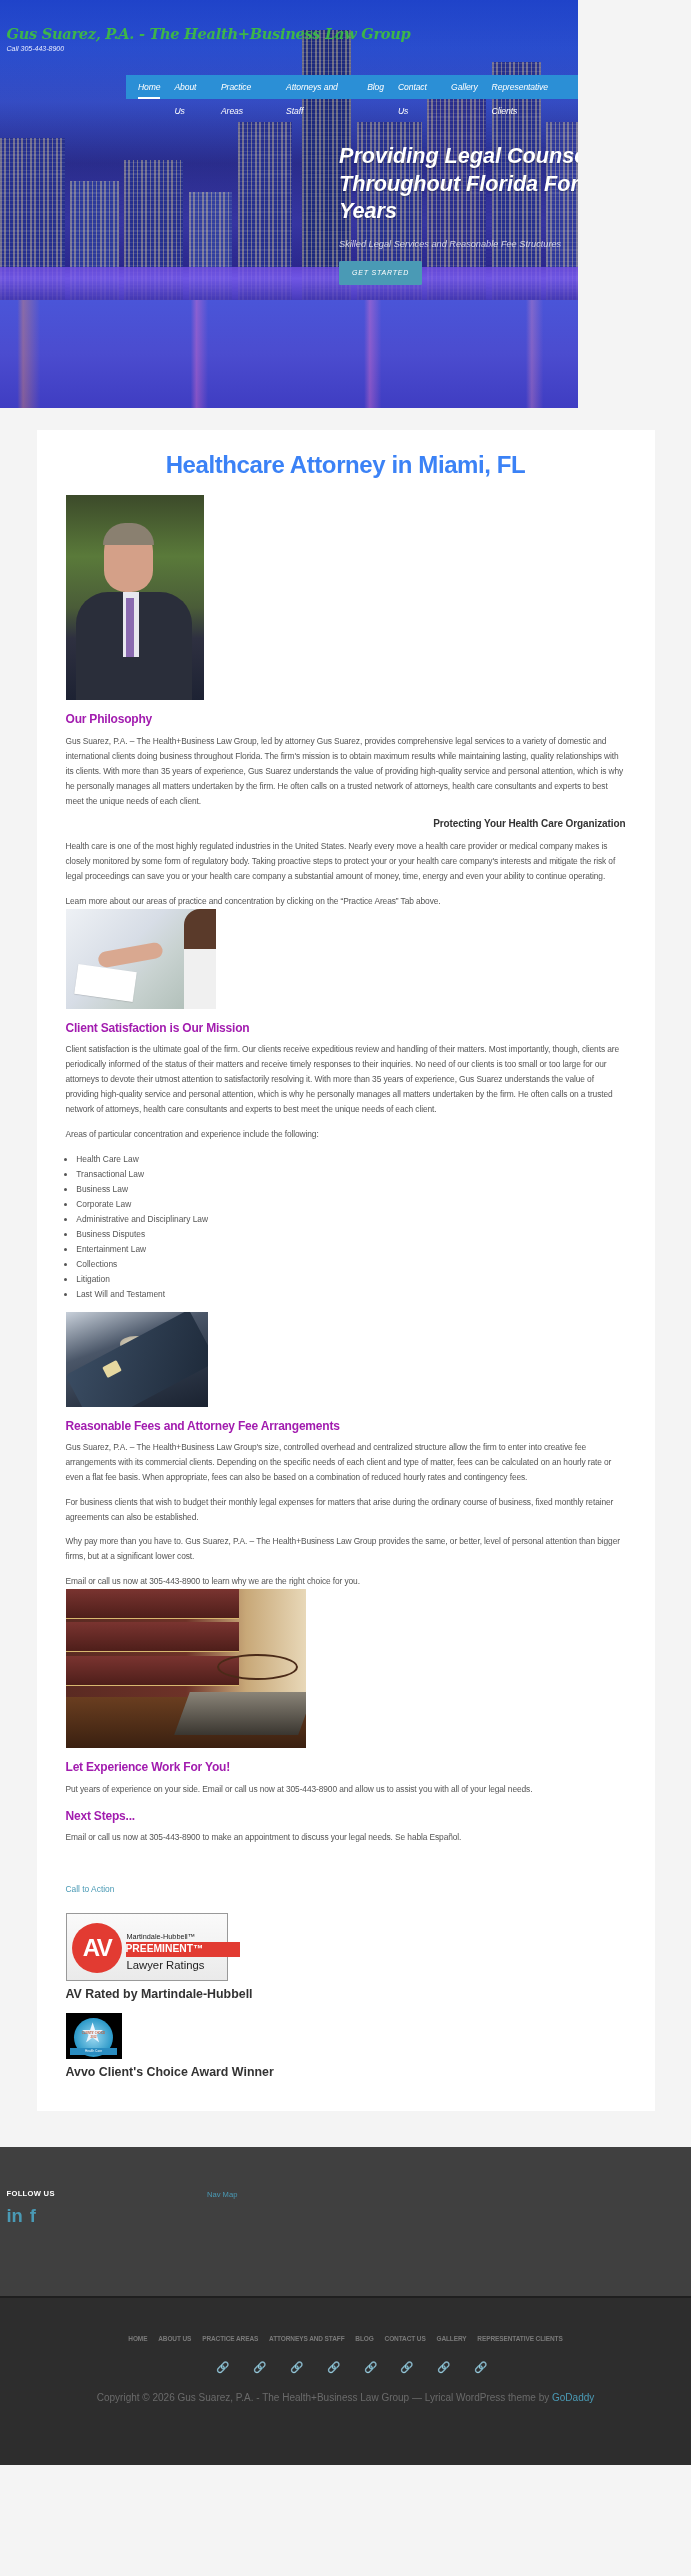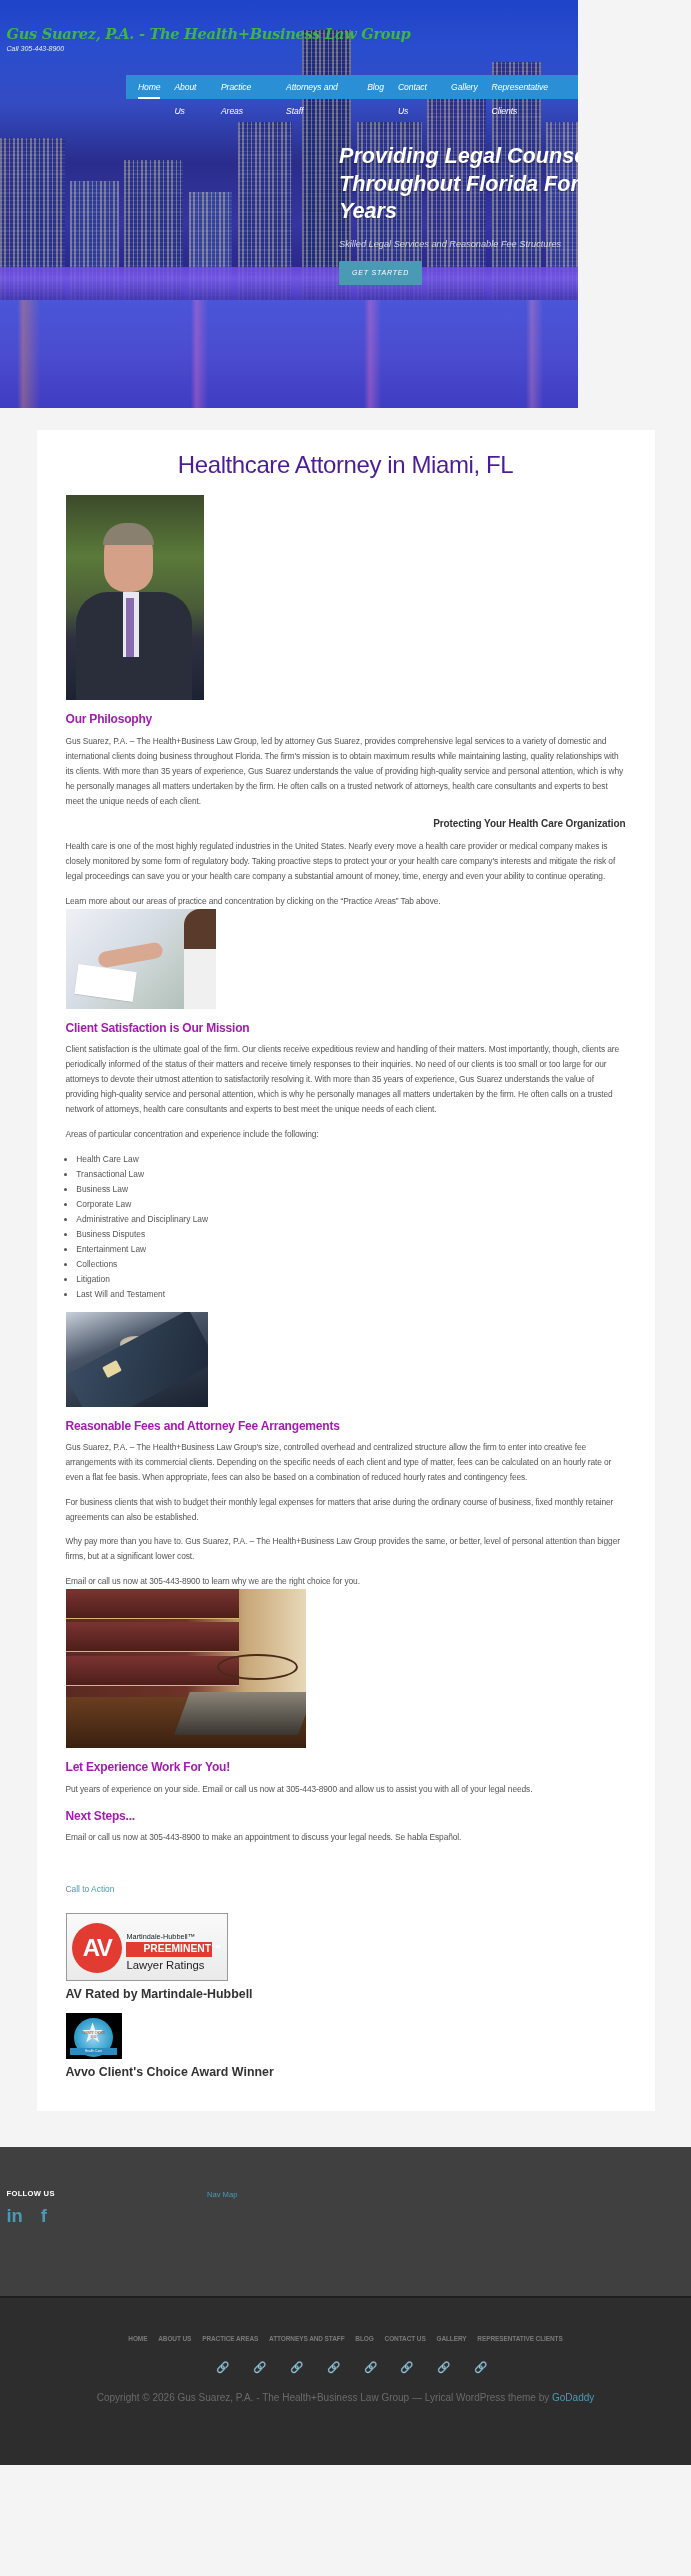--- a/index.html
+++ b/index.html
@@ -37,21 +37,21 @@
   .main-nav { position: absolute; top: 75px; left: 126px; right: 0; height: 24px; background: #2b8fd6; display: flex; align-items: center; padding-left: 4.9px; }
   .nav-item { position: relative; color: #fff; font-size: 8.6px; padding: 0 7px; height: 24px; line-height: 24px; cursor: pointer; letter-spacing: -0.1px; }
   .nav-item.active::after { content: ""; position: absolute; left: 7px; right: 7px; bottom: 0; height: 1.6px; background: #fff; }
   .hero-caption { position: absolute; left: 339px; top: 142px; width: 335px; }
   .hero-title { font-size: 21.6px; font-weight: bold; color: #fff; line-height: 27.5px; text-shadow: 0 0.5px 1.6px rgba(0,0,0,0.3); }
   .hero-sub { margin-top: 14px; font-size: 9.2px; color: rgba(255,255,255,0.75); }
   .hero-btn { display: inline-block; margin-top: 12px; background: #4a9ab5; color: #fff; font-size: 7px; letter-spacing: 0.8px; padding: 0 13px; height: 24px; line-height: 24px; border-radius: 1.6px; cursor: pointer; }
 
   
   .content-wrap { position: relative; margin: 21.6px auto 0; width: 618px; background: #fff; padding: 21.6px 29px 32px; }
-  .page-title { text-align: center; font-size: 24px; font-weight: normal; color: #4c1d95; letter-spacing: -0.4px; margin-bottom: 16px; }
+  .page-title { text-align: center; font-size: 24px; font-weight: bold; color: #3b82f6; letter-spacing: -0.4px; margin-bottom: 16px; }
   .img { display: block; position: relative; overflow: hidden; }
   .img-portrait { width: 138px; height: 205px; background: linear-gradient(180deg, #3c4a2a 0%, #5a7a3a 30%, #4a5c38 55%, #2e3040 70%, #1d2233 100%); }
   .img-portrait .face { position: absolute; left: 38px; top: 32px; width: 49px; height: 65px; border-radius: 24px 24px 21.6px 21.6px; background: #d4a088; }
   .img-portrait .hair { position: absolute; left: 37px; top: 28px; width: 51px; height: 21.6px; border-radius: 24px 24px 0 0; background: #8a8070; }
   .img-portrait .suit { position: absolute; left: 10.8px; top: 97px; width: 116px; height: 108px; border-radius: 32px 32px 0 0; background: #2a2e3a; }
   .img-portrait .shirt { position: absolute; left: 57px; top: 97px; width: 16px; height: 65px; background: #e8e8ef; }
   .img-portrait .tie { position: absolute; left: 60px; top: 103px; width: 8.6px; height: 59px; background: #8a6ab0; }
 
   h3.sec { font-size: 12px; font-weight: bold; color: #a21caf; margin: 12px 0 7.6px; letter-spacing: -0.2px; }
   h4.sub { font-size: 10px; font-weight: bold; color: #333; margin: 3.2px 0 9.7px; letter-spacing: -0.1px; text-align: right; }
@@ -74,35 +74,35 @@
   .img-books .book.b1 { top: 0; } .img-books .book.b2 { top: 33px; } .img-books .book.b3 { top: 67px; }
   .img-books .desk { position: absolute; left: 0; right: 0; bottom: 0; height: 51px; background: linear-gradient(180deg, #6a3e20, #3a2010); }
   .img-books .notebook { position: absolute; right: 0; bottom: 13.5px; width: 124px; height: 43px; background: linear-gradient(180deg, #8a8478, #3a3630); transform: skewX(-20deg); }
   .img-books .glasses { position: absolute; left: 151px; top: 65px; width: 81px; height: 26px; border: 2.7px solid #4a2a18; border-radius: 50%; }
 
   .cta-link { display: inline-block; color: #4a9ab5; font-size: 8.4px; margin: 29px 0 19.4px; cursor: pointer; }
 
   .badge-av { width: 162px; height: 68px; border: 0.5px solid #999; background: linear-gradient(180deg, #fafafa, #eaeaea); position: relative; }
   .badge-av .circle { position: absolute; left: 5.4px; top: 8.6px; width: 50px; height: 50px; border-radius: 50%; background: #e23b32; color: #fff; font-size: 24px; font-weight: bold; text-align: center; line-height: 50px; letter-spacing: -1.6px; }
   .badge-av .mh { position: absolute; left: 60px; top: 18px; font-size: 7.3px; color: #222; }
-  .badge-av .pre { position: absolute; left: 59px; top: 27.5px; width: 86px; height: 14.6px; background: #e23b32; color: #fff; font-weight: bold; font-size: 10.3px; line-height: 14.6px; padding-left: 18px; }
+  .badge-av .pre { position: absolute; left: 59px; top: 27.5px; width: 114px; height: 14.6px; background: #e23b32; color: #fff; font-weight: bold; font-size: 10.3px; line-height: 14.6px; padding-left: 0; }
   .badge-av .lr { position: absolute; left: 60px; top: 45px; font-size: 11.3px; color: #222; }
 
   .badge-avvo { width: 56px; height: 46px; background: #000; position: relative; margin-top: 2.2px; }
   .badge-avvo .medal { position: absolute; left: 8.6px; top: 4.9px; width: 39px; height: 39px; border-radius: 50%; background: radial-gradient(circle, #9cd8f0 0%, #2a98c8 70%, #1a6a98 100%); }
   .badge-avvo .star { position: absolute; left: 15px; top: 6.5px; font-size: 27px; line-height: 27px; color: #eaf6ff; }
   .badge-avvo .label { position: absolute; left: 0; right: 0; top: 19px; text-align: center; font-size: 2.7px; color: #c06040; font-weight: bold; line-height: 3.2px; }
   .badge-avvo .ribbon { position: absolute; left: 4.3px; right: 4.3px; top: 35px; height: 7px; background: #2a8cc0; color: #fff; font-size: 3.2px; text-align: center; line-height: 7px; }
 
   h3.award { font-size: 12.4px; font-weight: bold; color: #333; margin: 6px 0 12px; }
 
   
   .footer-widgets { margin-top: 36px; background: #404040; height: 149px; position: relative; }
   .follow-title { position: absolute; left: 6.5px; top: 42px; color: #fff; font-weight: bold; font-size: 7.6px; letter-spacing: 0.3px; }
-  .social { position: absolute; left: 6.5px; top: 58px; display: flex; gap: 18px; }
+  .social { position: absolute; left: 6.5px; top: 58px; display: flex; gap: 7px; }
   .social span { color: #4a9ab5; font-size: 18.4px; font-weight: bold; cursor: pointer; line-height: 21.6px; }
   .navmap { position: absolute; left: 207px; top: 43px; color: #4a9ab5; font-size: 7.6px; cursor: pointer; }
   .footer-bottom { background: #2d2d2d; height: 169px; position: relative; border-top: 2.2px solid #1f1f1f; }
   .footer-nav { position: absolute; top: 37px; left: 0; right: 0; display: flex; justify-content: center; gap: 0; }
   .footer-nav span { color: #7a7a7a; font-size: 6.5px; font-weight: bold; padding: 0 5.4px; cursor: pointer; letter-spacing: -0.1px; }
   .footer-icons { position: absolute; top: 63px; left: 0; right: 0; display: flex; justify-content: center; gap: 26px; padding-left: 10.8px; }
   .footer-icons span { color: #fff; font-size: 10.8px; cursor: pointer; width: 10.8px; text-align: center; }
   .copyright { position: absolute; top: 94px; left: 0; right: 0; text-align: center; color: #6a6a6a; font-size: 10px; }
   .copyright a { color: #4a9ab5; text-decoration: none; cursor: pointer; }
 </style>

